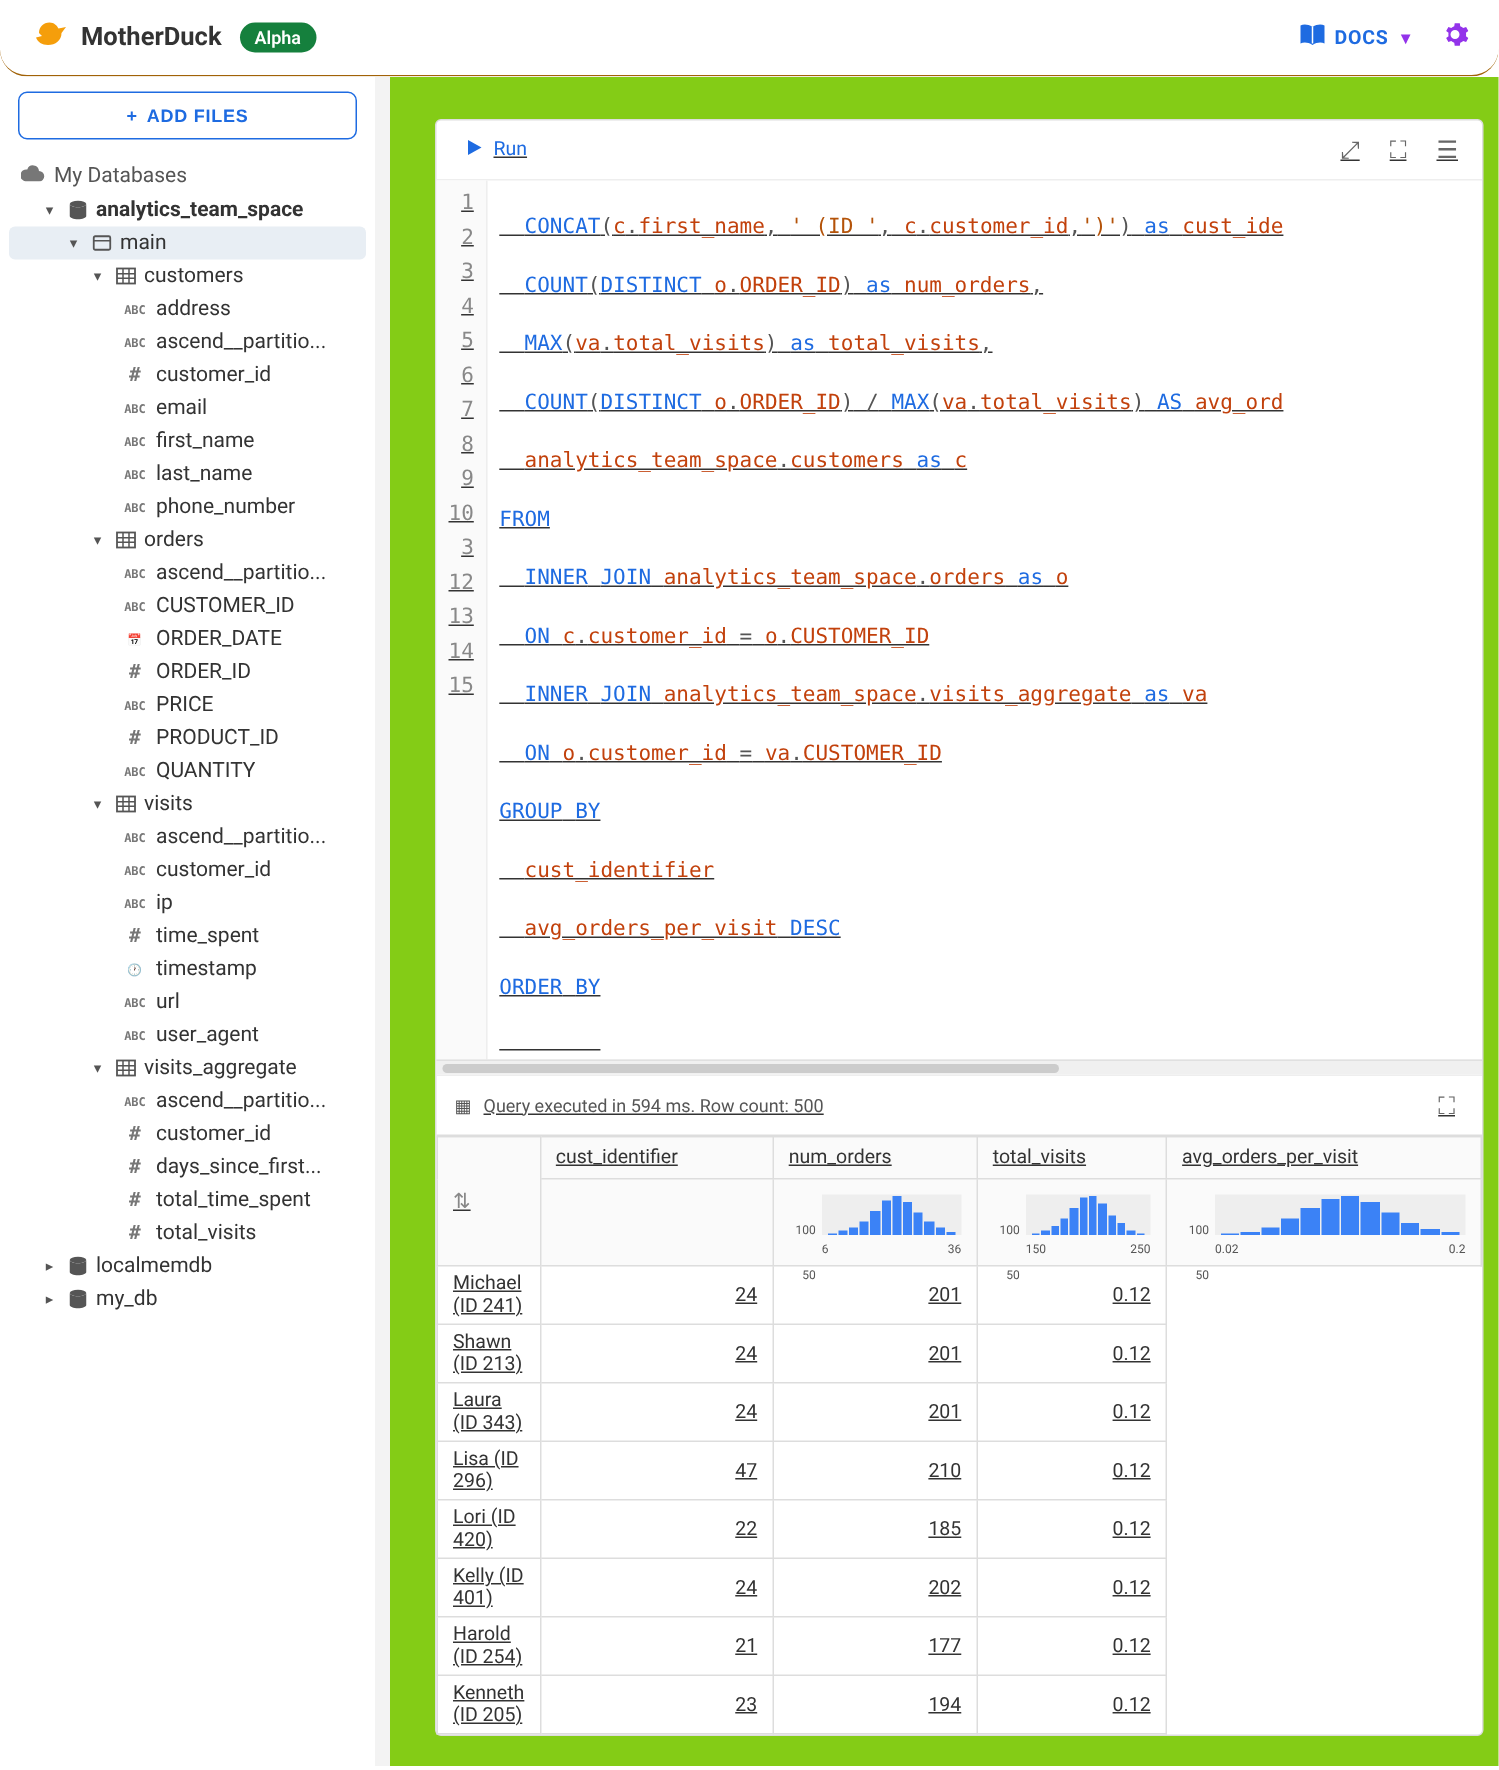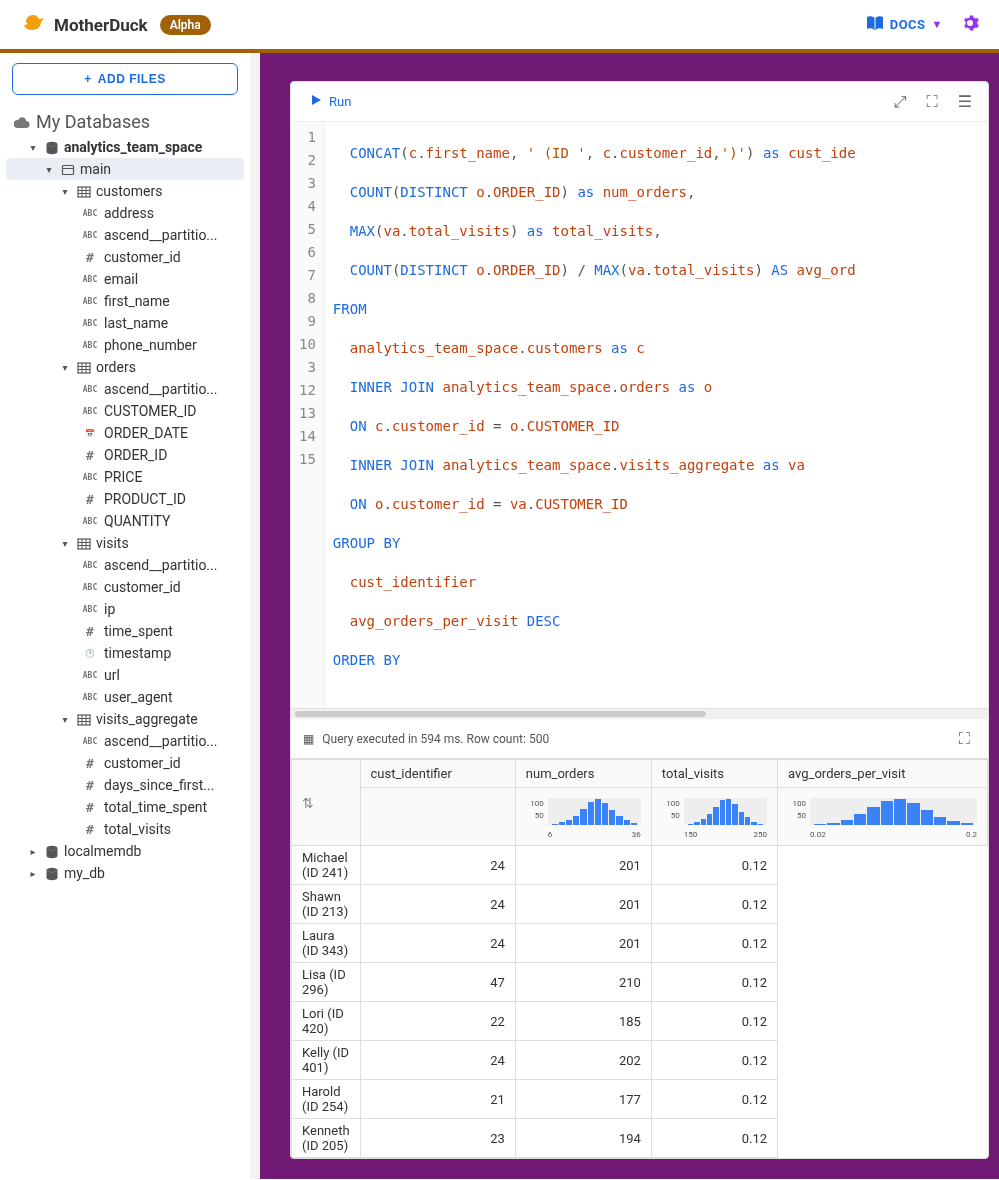--- a/index.html
+++ b/index.html
@@ -1,39 +1,39 @@
 <!DOCTYPE html>
 <html><head>
 <meta charset="utf-8">
 <style>
 * { box-sizing: border-box; margin: 0; padding: 0; }
 body { font-family: -apple-system, BlinkMacSystemFont, "Segoe UI", Roboto, sans-serif; font-size: 13px; color: #333; background: #fff; width: 999px; height: 1180px; overflow: hidden; }
-.header { display: flex; align-items: center; padding: 12px 20px; border-bottom: 4px solid #a16207; }
+.header { display: flex; align-items: center; padding: 12px 20px; border-bottom: 1px solid #a16207; border-radius: 18px; }
 .logo { display: flex; align-items: center; gap: 8px; font-weight: 700; font-size: 17px; }
 .logo-icon { color: #f59e0b; font-size: 22px; }
-.alpha-badge { background: #a16207; color: #fff; font-size: 12px; padding: 3px 10px; border-radius: 12px; margin-left: 12px; font-weight: 600; }
+.alpha-badge { background: #15803d; color: #fff; font-size: 12px; padding: 3px 10px; border-radius: 12px; margin-left: 12px; font-weight: 600; }
 .header-spacer { flex: 1; }
 .docs-link { display: flex; align-items: center; gap: 6px; color: #1e6be1; font-weight: 700; font-size: 13px; letter-spacing: 0.5px; margin-right: 18px; }
 .gear { color: #9333ea; font-size: 18px; }
 .body { display: flex; height: calc(100% - 54px); }
 .sidebar { width: 250px; padding: 10px 6px; overflow-y: auto; }
 .add-files-btn { width: calc(100% - 12px); margin: 0 6px 12px; padding: 8px; border: 1.5px solid #1e6be1; border-radius: 6px; background: #fff; color: #1e6be1; font-weight: 700; font-size: 12px; letter-spacing: 0.5px; display: flex; align-items: center; justify-content: center; gap: 6px; }
-.tree-heading { display: flex; align-items: center; gap: 6px; padding: 4px 8px; color: #555; font-size: 18px; }
+.tree-heading { display: flex; align-items: center; gap: 6px; padding: 4px 8px; color: #555; font-size: 14px; }
 .tree-item { display: flex; align-items: center; gap: 4px; padding: 3px 4px; font-size: 14px; cursor: default; white-space: nowrap; overflow: hidden; }
 .tree-item .label { overflow: hidden; text-overflow: ellipsis; }
 .tree-item.bold .label { font-weight: 700; }
 .tree-item.active { background: #e8eef4; border-radius: 4px; }
 .caret { width: 14px; text-align: center; font-size: 10px; color: #555; }
 .icon { width: 16px; text-align: center; font-size: 13px; color: #555; }
 .type-icon { width: 20px; font-size: 8px; font-weight: 700; color: #777; text-align: center; letter-spacing: 0; font-family: monospace; }
 .indent-1 { padding-left: 20px; }
 .indent-2 { padding-left: 36px; }
 .indent-3 { padding-left: 52px; }
 .indent-4 { padding-left: 74px; }
-.main { flex: 1; background: #701a75; overflow-y: auto; padding: 28px 10px 0 40px; position: relative; }
+.main { flex: 1; background: #84cc16; overflow-y: auto; padding: 28px 10px 0 40px; position: relative; text-decoration: underline; }
 .main::before { content: ""; position: absolute; left: 0; top: 0; width: 10px; height: 100%; background: #f3f3f3; }
 .cell { border: 1px solid #ddd; border-radius: 4px; margin-bottom: 22px; background: #fff; }
 .cell-toolbar { display: flex; align-items: center; padding: 6px 10px; gap: 8px; }
 .run-btn { display: flex; align-items: center; gap: 6px; color: #1e6be1; font-size: 13px; padding: 4px 8px; }
 .play { color: #1e6be1; }
 .tb-spacer { flex: 1; }
 .tb-icon { color: #666; padding: 4px 6px; font-size: 16px; }
 .code-editor { display: flex; border-top: 1px solid #eee; }
 .gutter { background: #fafafa; color: #888; padding: 4px 8px; text-align: right; font-family: "SF Mono", Menlo, monospace; font-size: 14px; border-right: 1px solid #eee; }
 .gutter div { height: 23px; line-height: 23px; }
@@ -52,21 +52,21 @@
 th, td { border: 1px solid #ddd; padding: 4px 10px; }
 th { font-weight: 400; text-align: left; background: #fafafa; }
 .hdr-row th { padding: 6px 10px; }
 .controls-col { width: 48px; background: #fafafa; }
 .controls-col .ctl-icon { color: #888; font-size: 14px; }
 .hist-cell { height: 58px; vertical-align: top; padding: 6px; }
 .histogram { position: relative; height: 100%; }
 .hist-bars { position: absolute; left: 26px; right: 4px; top: 4px; bottom: 14px; background: #eee; display: flex; align-items: flex-end; gap: 1px; padding: 0 4px; }
 .hist-bars span { flex: 1; background: #3b82f6; }
 .hist-ylabels { position: absolute; left: 0; top: 4px; font-size: 8px; color: #555; }
-.hist-ylabels div { line-height: 12px; text-align: right; width: 22px; }
+.hist-ylabels div { line-height: 12px; text-align: right; width: 22px; margin-top: 18px; }
 .hist-xlabels { position: absolute; left: 26px; right: 4px; bottom: 0; font-size: 8px; color: #555; display: flex; justify-content: space-between; }
 td.num-cell { text-align: right; }
 svg.db-icon { width: 14px; height: 14px; vertical-align: middle; }
 svg.tbl-icon { width: 14px; height: 14px; vertical-align: middle; }
 </style>
 </head>
 <body>
 
 <div class="header">
   <div class="logo">
@@ -327,22 +327,22 @@
             <div>12</div>
             <div>13</div>
             <div>14</div>
             <div>15</div>
         </div>
         <div class="code">
 <div>  <span class="fn">CONCAT</span><span class="op">(</span><span class="id">c</span><span class="op">.</span><span class="id">first_name</span><span class="op">,</span> <span class="str">' (ID '</span><span class="op">,</span> <span class="id">c</span><span class="op">.</span><span class="id">customer_id</span><span class="op">,</span><span class="str">')'</span><span class="op">)</span> <span class="kw">as</span> <span class="id">cust_ide</span></div>
 <div>  <span class="fn">COUNT</span><span class="op">(</span><span class="kw">DISTINCT</span> <span class="id">o</span><span class="op">.</span><span class="id">ORDER_ID</span><span class="op">)</span> <span class="kw">as</span> <span class="id">num_orders</span><span class="op">,</span></div>
 <div>  <span class="fn">MAX</span><span class="op">(</span><span class="id">va</span><span class="op">.</span><span class="id">total_visits</span><span class="op">)</span> <span class="kw">as</span> <span class="id">total_visits</span><span class="op">,</span></div>
 <div>  <span class="fn">COUNT</span><span class="op">(</span><span class="kw">DISTINCT</span> <span class="id">o</span><span class="op">.</span><span class="id">ORDER_ID</span><span class="op">)</span> <span class="op">/</span> <span class="fn">MAX</span><span class="op">(</span><span class="id">va</span><span class="op">.</span><span class="id">total_visits</span><span class="op">)</span> <span class="kw">AS</span> <span class="id">avg_ord</span></div>
+<div>  <span class="id">analytics_team_space</span><span class="op">.</span><span class="id">customers</span> <span class="kw">as</span> <span class="id">c</span></div>
 <div><span class="kw">FROM</span></div>
-<div>  <span class="id">analytics_team_space</span><span class="op">.</span><span class="id">customers</span> <span class="kw">as</span> <span class="id">c</span></div>
 <div>  <span class="kw">INNER</span> <span class="kw">JOIN</span> <span class="id">analytics_team_space</span><span class="op">.</span><span class="id">orders</span> <span class="kw">as</span> <span class="id">o</span></div>
 <div>  <span class="kw">ON</span> <span class="id">c</span><span class="op">.</span><span class="id">customer_id</span> <span class="op">=</span> <span class="id">o</span><span class="op">.</span><span class="id">CUSTOMER_ID</span></div>
 <div>  <span class="kw">INNER</span> <span class="kw">JOIN</span> <span class="id">analytics_team_space</span><span class="op">.</span><span class="id">visits_aggregate</span> <span class="kw">as</span> <span class="id">va</span></div>
 <div>  <span class="kw">ON</span> <span class="id">o</span><span class="op">.</span><span class="id">customer_id</span> <span class="op">=</span> <span class="id">va</span><span class="op">.</span><span class="id">CUSTOMER_ID</span></div>
 <div><span class="kw">GROUP</span> <span class="kw">BY</span></div>
 <div>  <span class="id">cust_identifier</span></div>
 <div>  <span class="id">avg_orders_per_visit</span> <span class="kw">DESC</span></div>
 <div><span class="kw">ORDER</span> <span class="kw">BY</span></div>
         </div>
       </div>

